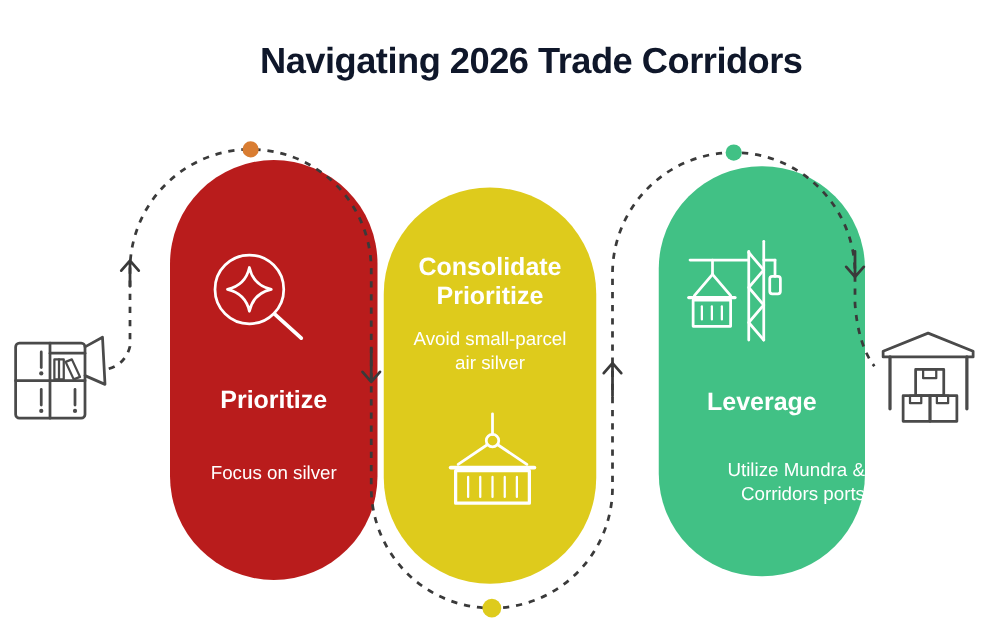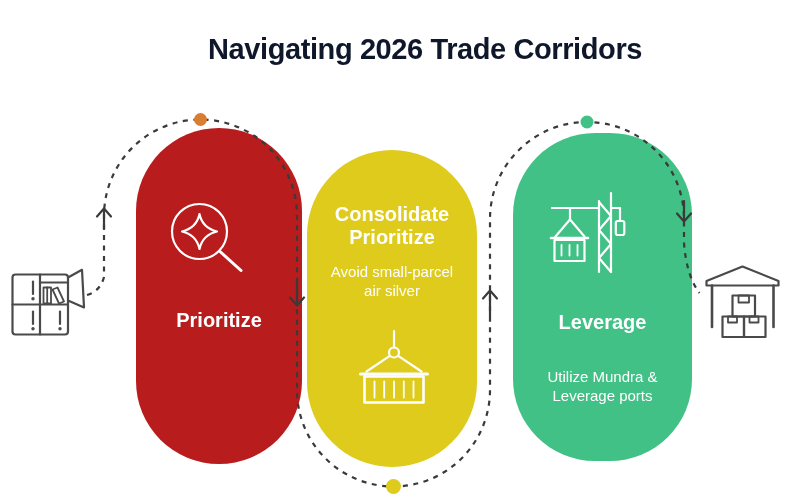--- a/index.html
+++ b/index.html
@@ -7,29 +7,29 @@
     position:relative; width:794px; height:503px; background:#ffffff;
     font-family:"Liberation Sans", sans-serif; overflow:hidden;
   }
   .title {
     position:absolute; top:33px; left:0; width:100%; margin:0;
     text-align:center; font-size:29px; font-weight:bold; letter-spacing:-0.4px;
   }
   .card { position:absolute; color:#fff; text-align:center; }
   .card-orange { left:121px; top:128px; width:166px; height:336px; border-radius:83px; }
   .card-yellow { left:307px; top:150px; width:170px; height:317px; border-radius:85px; }
-  .card-green  { left:513px; top:133px; width:179px; height:328px; border-radius:82px; }
+  .card-green  { left:527px; top:133px; width:165px; height:328px; border-radius:82px; }
   .card-heading { position:absolute; left:0; width:100%; font-size:20px; font-weight:bold; line-height:23px; }
   .card-body    { position:absolute; left:0; width:100%; font-size:15px; line-height:19px; }
   .card-orange .card-heading { top:181px; }
   .card-orange .card-body    { top:241px; }
   .card-yellow .card-heading { top:53px; }
   .card-yellow .card-body    { top:112px; }
   .card-green  .card-heading { top:178px; }
-  .card-green  .card-body    { top:234px; }
+  .card-green  .card-body    { top:234px;text-align:right; }
 
   svg.overlay { position:absolute; left:0; top:0; pointer-events:none; }
   .line-art * { fill:none; stroke-width:2.2; stroke-linecap:round; stroke-linejoin:round; }
   .white-icon { stroke:#ffffff; }
   .dashed-path { fill:none; stroke-width:2.2; stroke-dasharray:5 5.5; stroke-linecap:butt; }
   .arrow { fill:none; stroke-width:2.2; stroke-linecap:round; stroke-linejoin:round; }
   .sw3  { stroke-width:3 !important; }
   .sw26 { stroke-width:2.6 !important; }
   .sw18 { stroke-width:1.8 !important; }
   .handle-dot { fill:#4A4A4A !important; stroke:none !important; }
@@ -39,41 +39,42 @@
 
 <div class="canvas">
 
   <h1 class="title" style="color: #0f172a; margin-left: 28px;">Navigating 2026 Trade Corridors</h1>
 
   <div class="card card-orange" style="background-color: #b91c1c; margin-left: 15px;">
     <div class="card-heading">
       <div>Prioritize</div>
     </div>
     <div class="card-body">
+      <div>Focus on silver</div>
     </div>
   </div>
 
   <div class="card card-yellow" style="background-color: rgb(222, 203, 28);">
     <div class="card-heading">
       <div>Consolidate</div>
       <div>Prioritize</div>
     </div>
     <div class="card-body">
       <div>Avoid small-parcel</div>
       <div>air silver</div>
     </div>
   </div>
 
   <div class="card card-green" style="background-color: rgb(65, 193, 133);">
     <div class="card-heading">
       <div>Leverage</div>
     </div>
     <div class="card-body">
       <div>Utilize Mundra &amp;</div>
-      <div>Leverage ports</div>
+      <div>Corridors ports</div>
     </div>
   </div>
 
   <svg class="overlay" width="794" height="503" viewBox="0 0 794 503">
 
     <path class="dashed-path" d="M 87 295 Q 100.5 291 104 277 L 104 216 A 96.5 96.5 0 0 1 297 216
              L 297 390 A 96.5 96.5 0 0 0 490 390 L 490 219 A 97 97 0 0 1 684 219
              L 684 243 Q 686.5 276 699.5 293" style="stroke: rgb(58, 58, 58);"></path>
 
     <path class="arrow" d="M 104 229 L 104 209 M 97 216.5 L 104 208.5 L 111 216.5" style="stroke: rgb(58, 58, 58);"></path>

